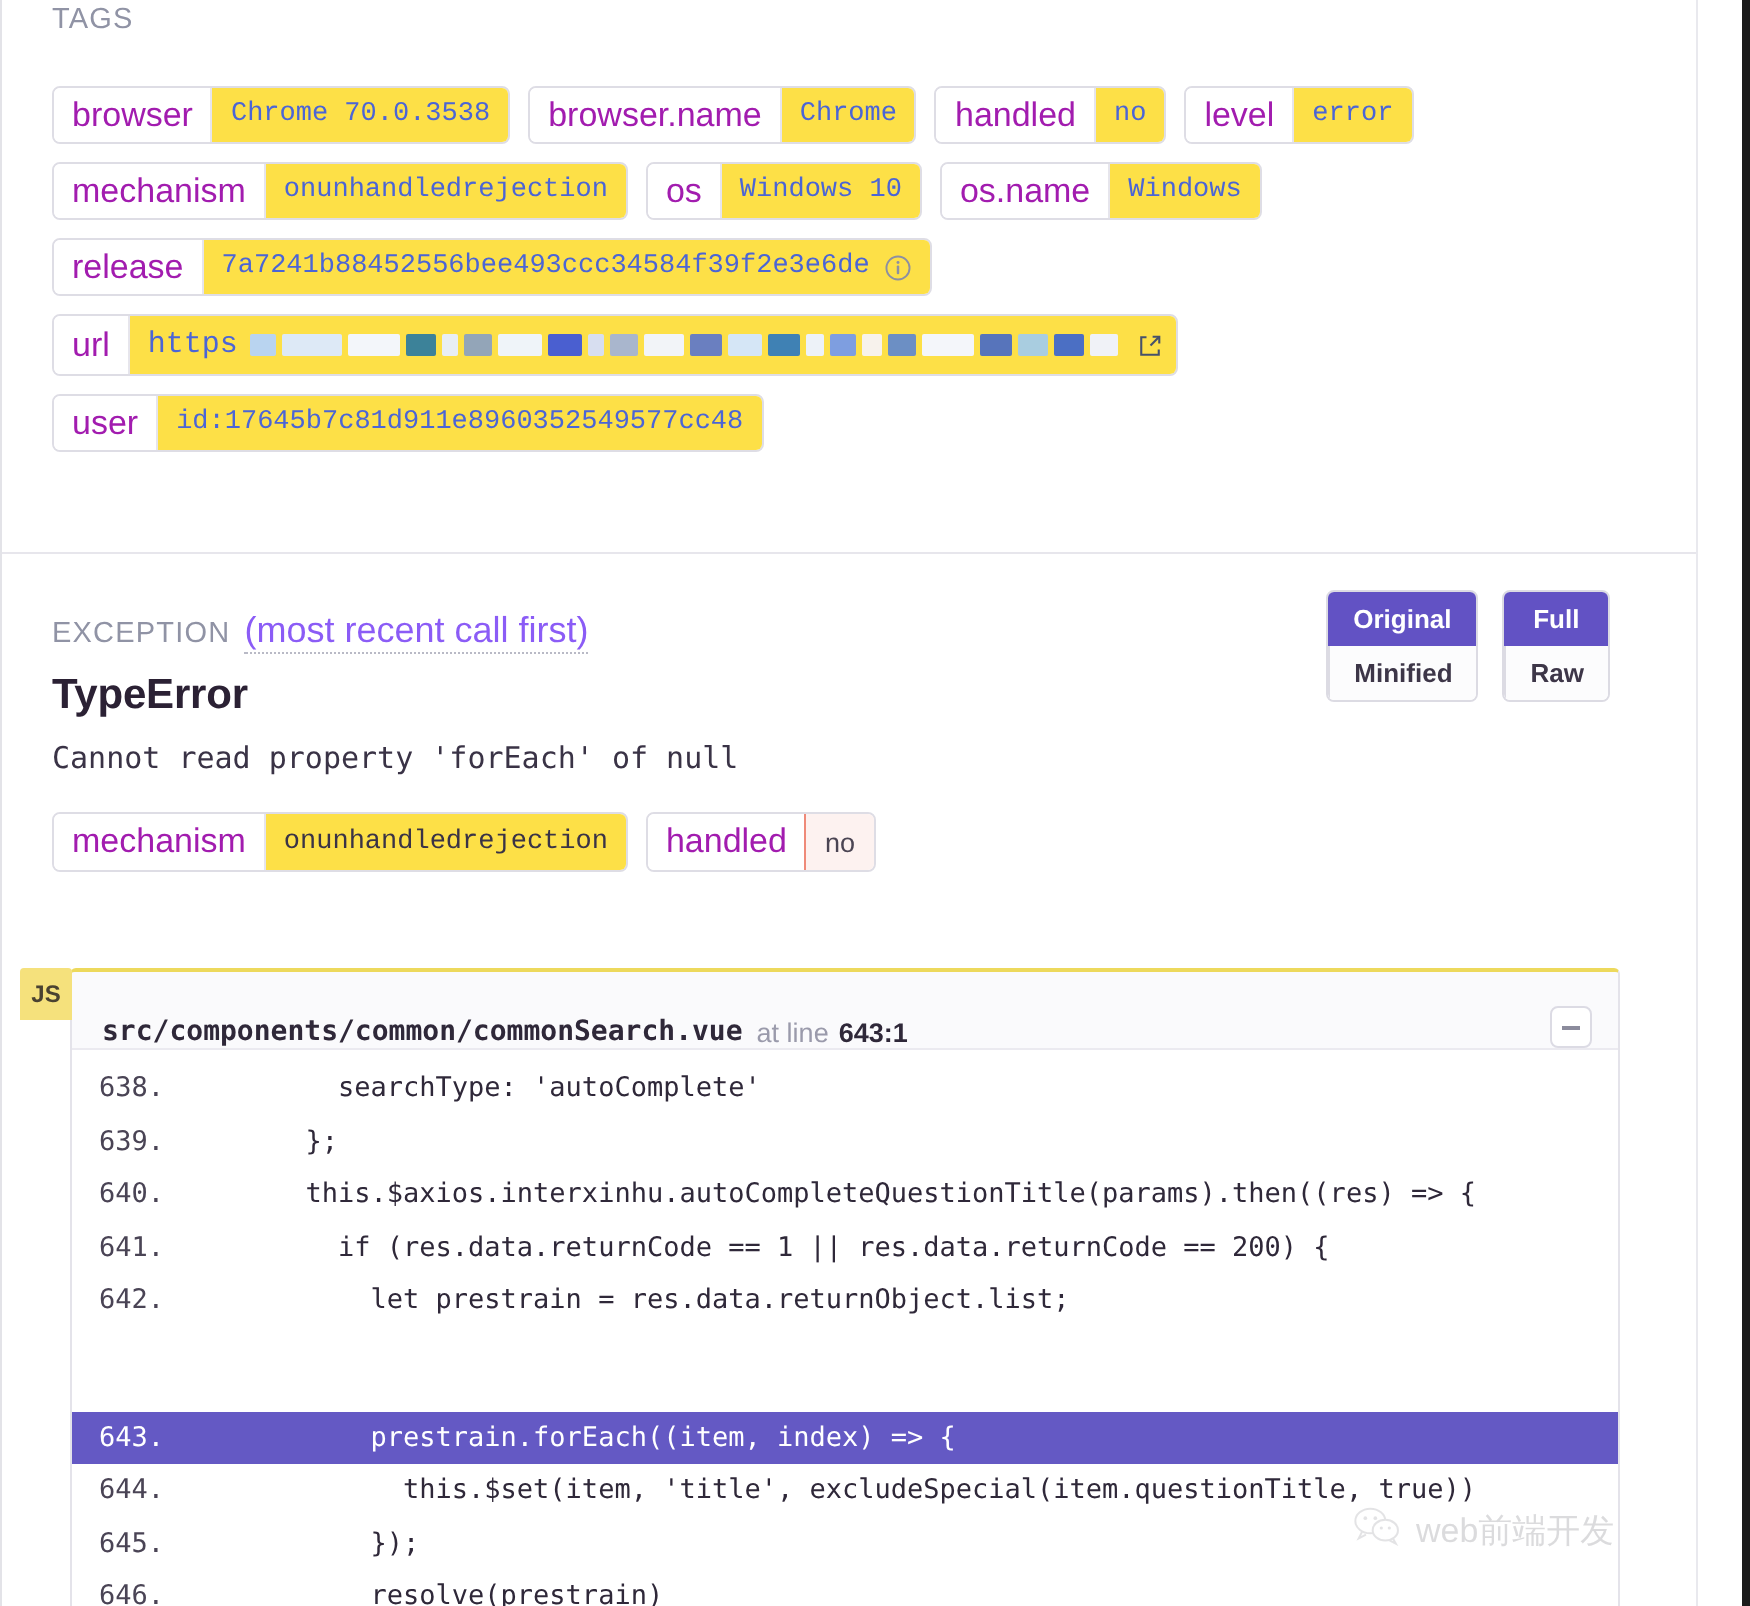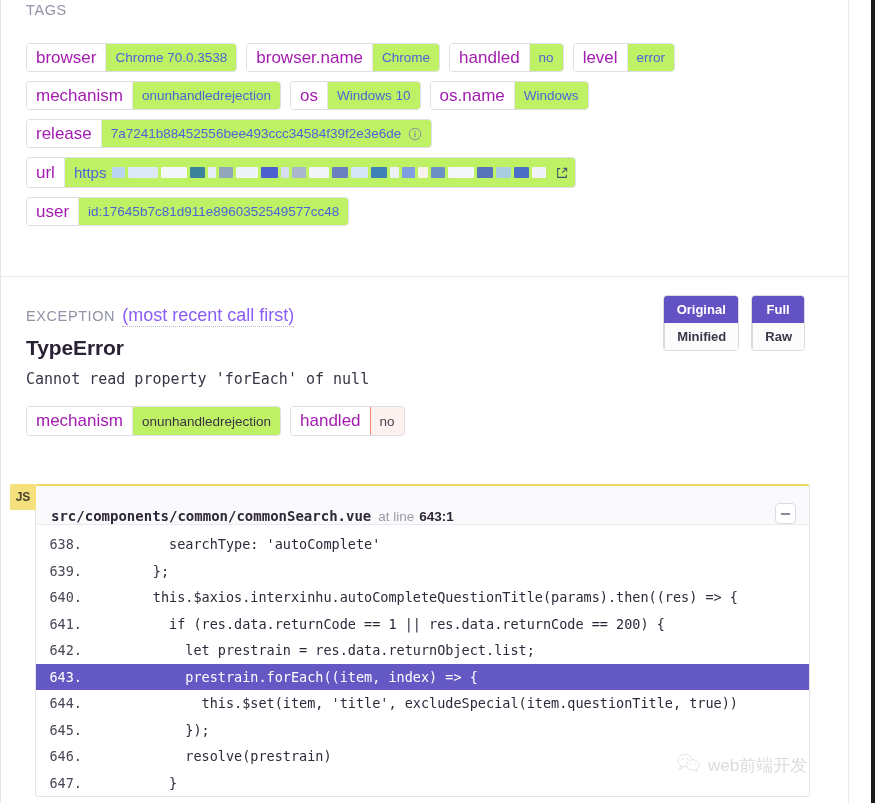--- a/index.html
+++ b/index.html
@@ -62,23 +62,23 @@
     font-size: 17px;
     color: #a21caf;
     background: #ffffff;
     white-space: nowrap;
   }
   .tag-val {
     display: flex; align-items: center;
     padding: 0 9px;
     font-size: 13.5px;
     color: #4b65d6;
-    background: #bef264;
+    background: #fde047;
     border-left: 1px solid #e6e5ec;
-    font-family: Liberation Sans, sans-serif;
+    font-family: Liberation Mono, monospace;
     white-space: nowrap;
   }
   .tag-val.danger {
     color: #4b4553;
     background: #fdf2f0;
     border: 1px solid #ef8a79;
     border-radius: 0 3px 3px 0;
     margin: -1px -1px -1px 0;
     font-family: "Liberation Sans", sans-serif;
   }
@@ -185,21 +185,21 @@
     white-space: pre;
   }
   .code-line .ln {
     width: 68px;
     text-align: right;
     padding-right: 22px;
     color: #4a4455;
     flex: none;
   }
   .code-line .src { flex: 1; }
-  .code-line.hl { background: #6459c4; color: #ffffff; }
+  .code-line.hl { background: #6459c4; color: #ffffff; margin-top: 42px; }
   .code-line.hl .ln { color: #ffffff; }
 
   
   .watermark {
     position: absolute; left: 676px; top: 753px;
     display: flex; align-items: center; gap: 7px;
     opacity: 0.5;
     pointer-events: none;
   }
   .watermark .wm-text {

